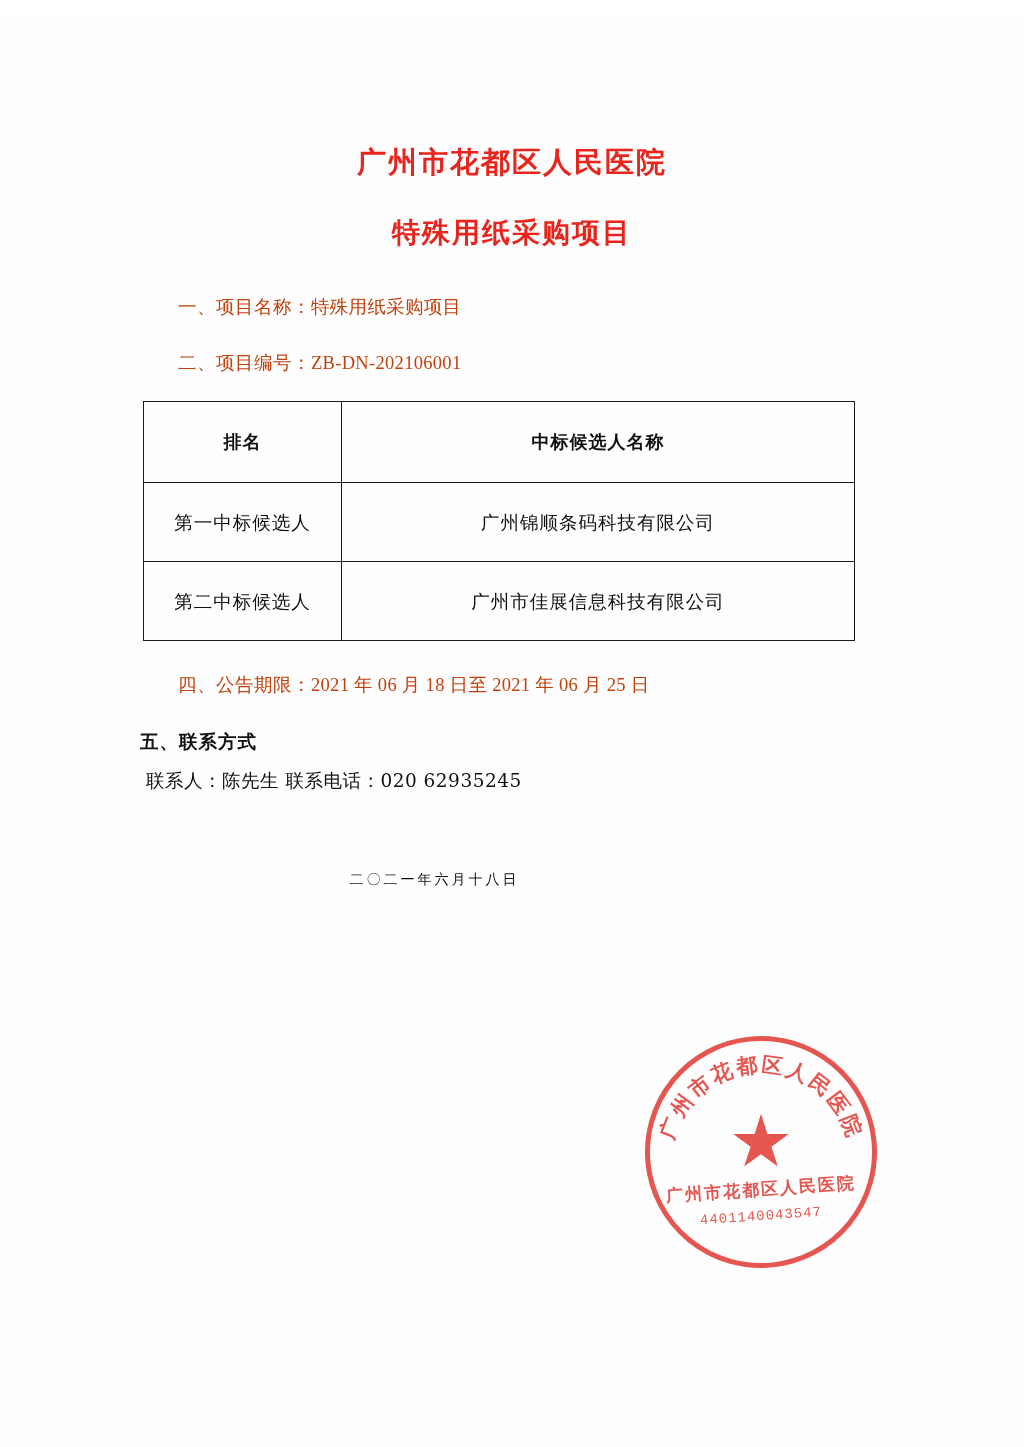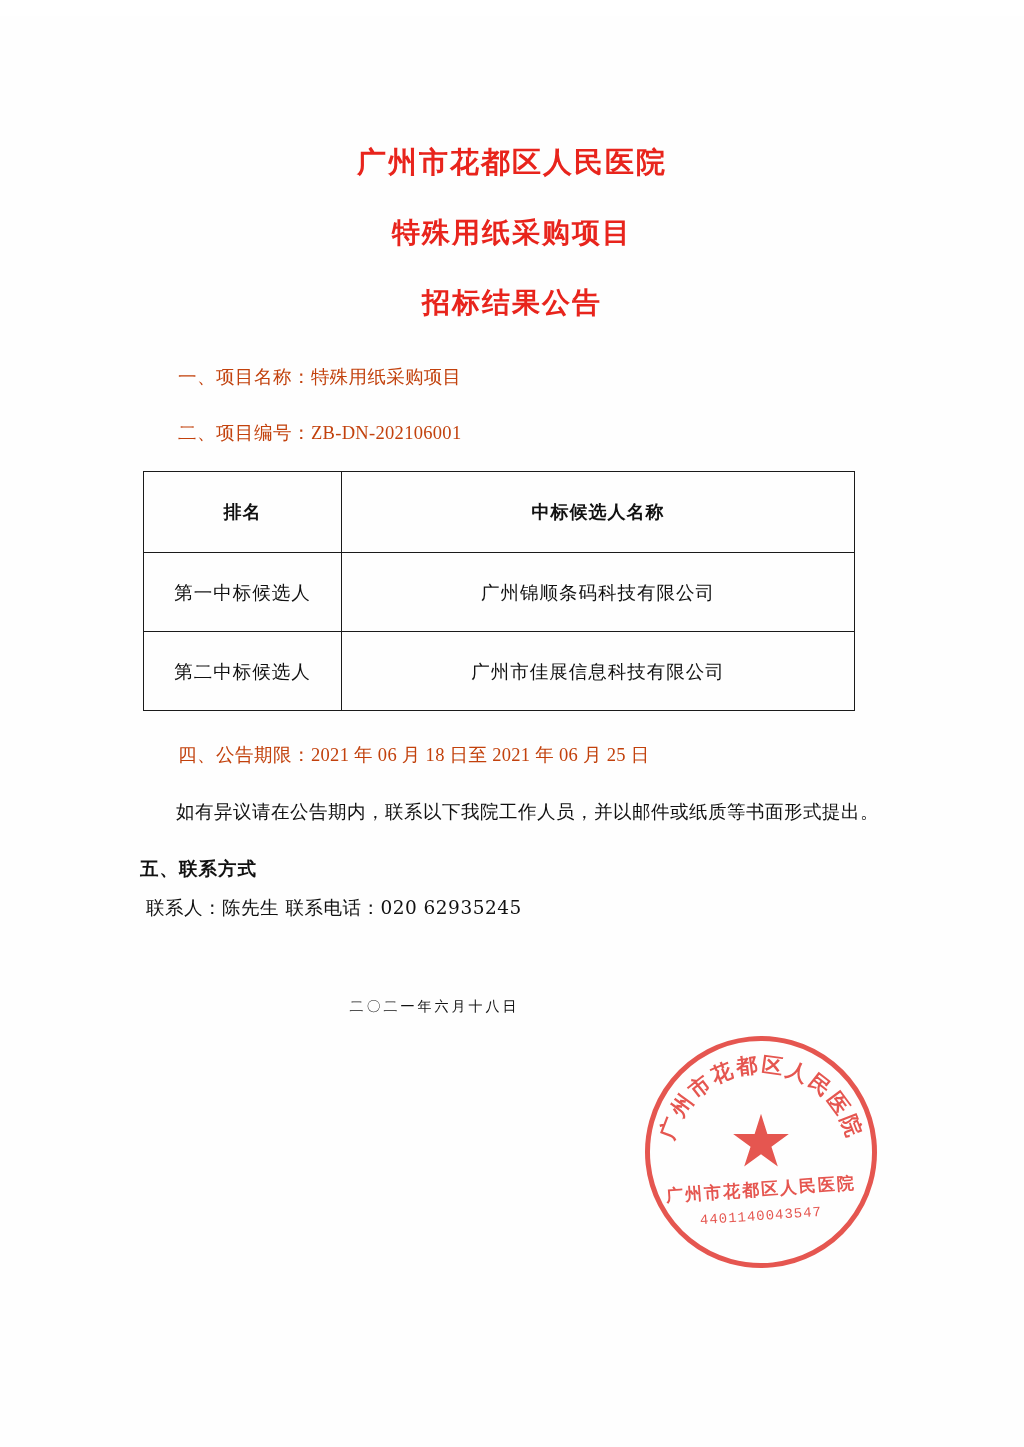--- a/index.html
+++ b/index.html
@@ -181,21 +181,20 @@
   }
 </style>
 </head>
 <body>
 
 <div class="page">
 
   <div class="titles">
     <div class="title-line">广州市花都区人民医院</div>
     <div class="title-line">特殊用纸采购项目</div>
-    <div class="title-line">招标结果公告</div>
   </div>
 
   <div class="body-block">
 
     <p class="para indent">
       <span class="label">一、项目名称：</span><span class="mono">特殊用纸采购项目</span>
     </p>
 
     <p class="para indent">
       <span class="label">二、项目编号：</span><span class="mono">ZB-DN-202106001</span>
@@ -219,21 +218,20 @@
           <td>广州市佳展信息科技有限公司</td>
         </tr>
       </tbody>
     </table>
 
     <div class="notice-block">
       <p class="para indent">
         <span class="label">四、公告期限：</span><span class="mono">2021 年 06 月 18 日至 2021 年 06 月 25 日</span>
       </p>
 
-      <p class="notice-wrap">如有异议请在公告期内，联系以下我院工作人员，并以邮件或纸质等书面形式提出。</p>
 
       <div class="section-head">五、联系方式</div>
 
       <div class="contact-line">联系人：陈先生  联系电话：020 62935245</div>
     </div>
 
     <div class="date-line">二〇二一年六月十八日</div>
   </div>
 
   <div class="seal">

